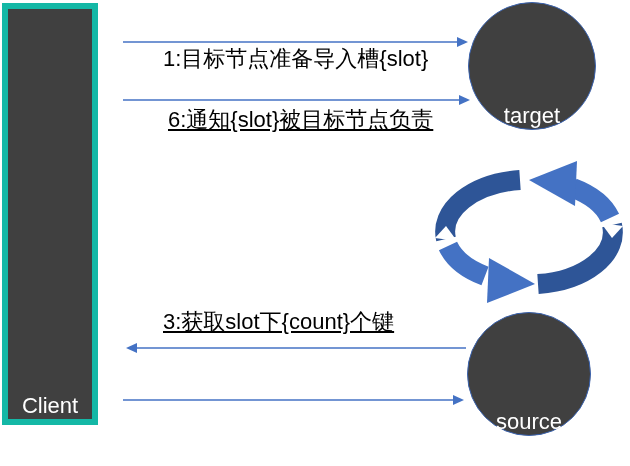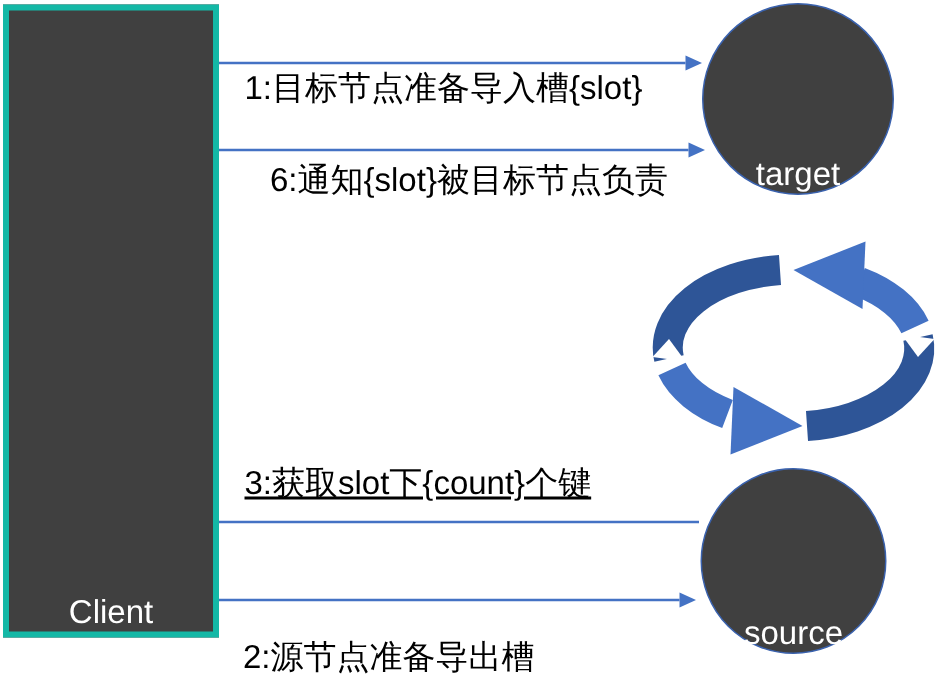--- a/index.html
+++ b/index.html
@@ -7,32 +7,32 @@
     position:relative;width:630px;height:466px;background:#ffffff;
     font-family:"Liberation Sans","DejaVu Sans",sans-serif;overflow:hidden;
   }
   .layer{position:absolute;left:0;top:0;width:630px;height:466px;}
   .node{
     position:absolute;background:#404040;color:#ffffff;
     display:flex;align-items:flex-end;justify-content:center;
     font-size:22px;
   }
   .client-box{
-    left:2px;top:3px;width:144px;height:422px;
-    border:4px solid #14b8a6;box-sizing:border-box;
+    left:2px;top:3px;width:96px;height:422px;
+    border:6px solid #14b8a6;box-sizing:border-box;
   }
   .circle{border-radius:50%;border:1px solid #3A62AE;box-sizing:border-box;}
   .target-circle{left:468px;top:2px;width:128px;height:128px;}
   .source-circle{left:467px;top:312px;width:124px;height:124px;}
   .msg{
     position:absolute;color:#000000;font-size:22px;white-space:nowrap;
     line-height:26px;
   }
   .msg1{left:163px;top:14px;margin-top:32px;}
-  .msg6{left:180px;top:107px;}
+  .msg6{left:168px;top:107px;text-decoration:underline;}
   .msg3{left:163px;top:309px;text-decoration:underline;}
   .msg2{left:162px;top:425px;}
   .msg5{left:468px;top:222px;}
   svg{display:block;}
 </style>
 </head>
 <body>
 
 <div class="canvas">
 
@@ -83,15 +83,14 @@
     <span>target</span>
   </div>
 
   <div class="node circle source-circle">
     <span>source</span>
   </div>
 
   <div class="msg msg1">1:目标节点准备导入槽{slot}</div>
   <div class="msg msg6">6:通知{slot}被目标节点负责</div>
   <div class="msg msg3">3:获取slot下{count}个键</div>
-  <div class="msg msg2">2:源节点准备导出槽</div>
 
 </div>
 
 </body></html>

